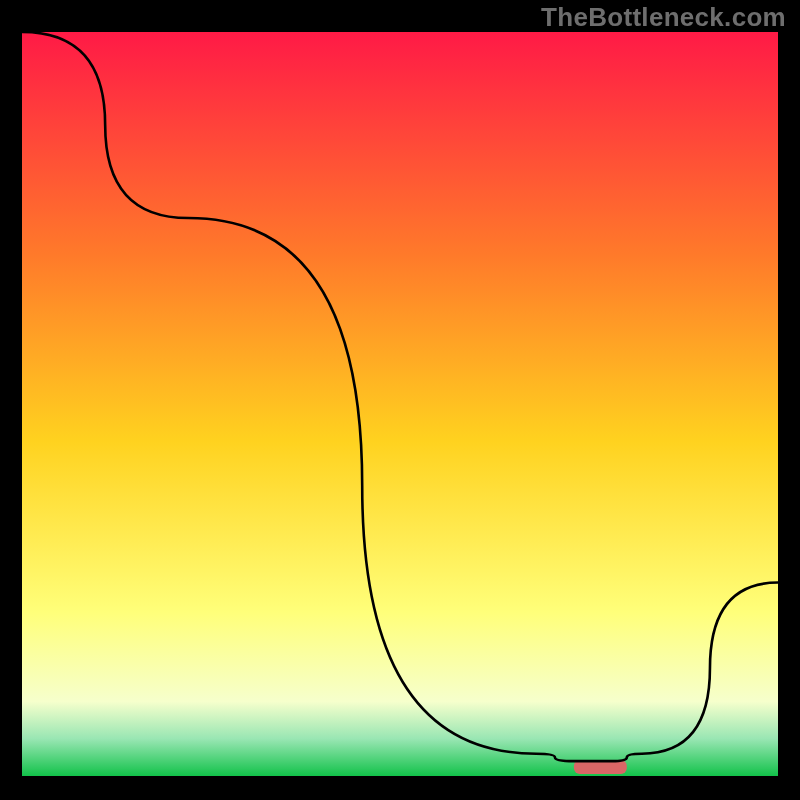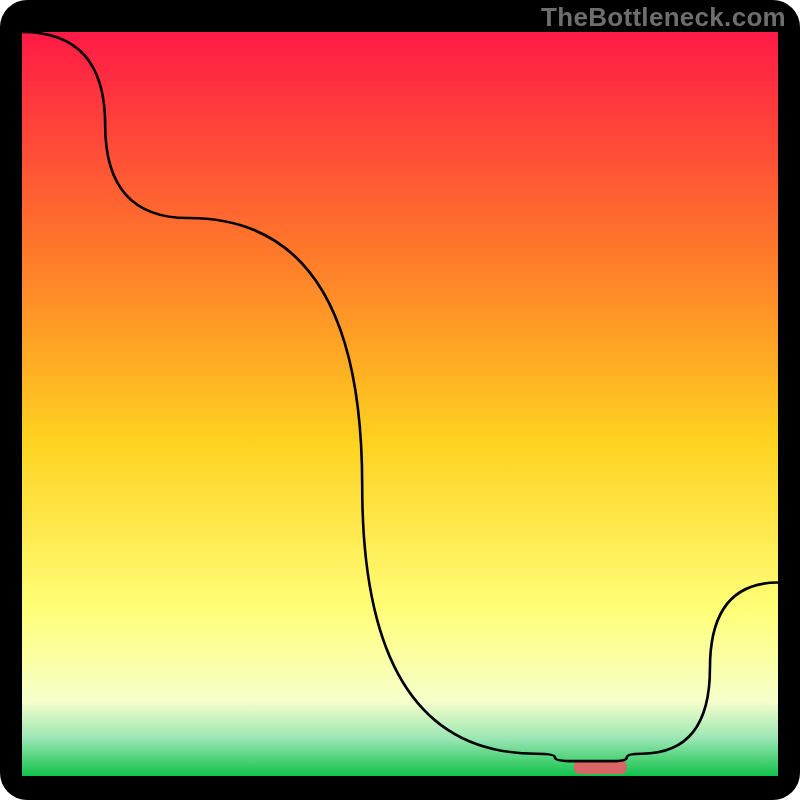--- a/index.html
+++ b/index.html
@@ -8,21 +8,20 @@
     width: 800px;
     height: 800px;
     background: #ffffff;
     font-family: Arial, Helvetica, sans-serif;
   }
   .outer {
     position: relative;
     width: 800px;
     height: 800px;
     background: #000000;
-    border-radius: 27px;
   }
   .watermark {
     position: absolute;
     top: 2px;
     right: 14px;
     color: #6e6e6e;
     font-size: 26px;
     font-weight: 600;
     letter-spacing: 0.3px;
     z-index: 10;

